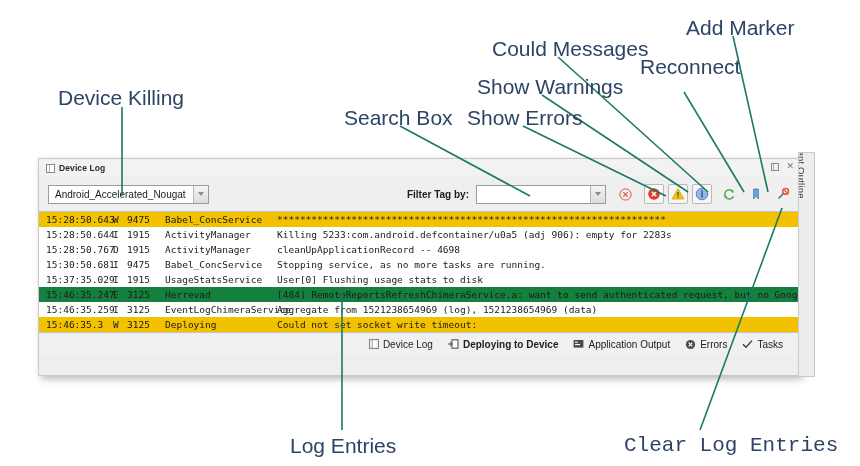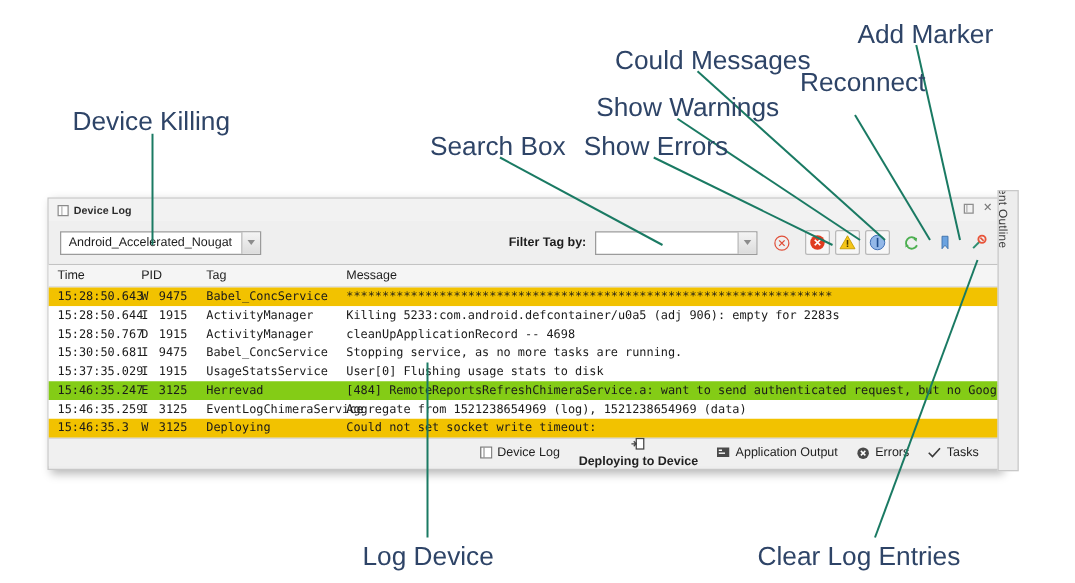--- a/index.html
+++ b/index.html
@@ -214,21 +214,21 @@
     color: #1d1d1d;
     border-bottom: 1px solid #d8d8d8;
   }
   .log-row {
     display: flex;
     height: 15px;
     align-items: center;
     color: #1a1a1a;
   }
   .log-row.lvl-warn { background: #f2c200; }
-  .log-row.lvl-error { background: #84cc16; }
+  .log-row.lvl-error { background: #15803d; }
   .log-row.lvl-plain { background: #ffffff; }
 
   .c-time { width: 74px; padding-left: 7px; box-sizing: border-box; }
   .c-lvl  { width: 14px; }
   .c-pid  { width: 38px; }
   .c-tag  { width: 112px; }
   .c-msg  { flex: 1; overflow: hidden; white-space: nowrap; }
 
   .log-head .c-time { padding-left: 7px; }
   .log-head .c-pid  { width: 52px; }
@@ -246,21 +246,21 @@
     box-sizing: border-box;
     font-size: 10px;
     color: #222;
   }
   .status-item {
     display: flex;
     align-items: center;
     gap: 4px;
     white-space: nowrap;
   }
-  .status-item.active { font-weight: bold; flex-direction: column; }
+  .status-item.active { font-weight: bold; }
 
   
   #outline-tab {
     position: absolute;
     left: 798px;
     top: 152px;
     width: 17px;
     height: 225px;
     background: #ededed;
     border: 1px solid #c8c8c8;
@@ -366,26 +366,20 @@
           <path d="M2.5 11.5 L8 6" stroke="#2f8f72" stroke-width="1.6"></path>
           <circle cx="9.6" cy="4.4" r="2.9" fill="none" stroke="#e8543a" stroke-width="1.5"></circle>
           <path d="M8.3 3.1 L10.9 5.7" stroke="#e8543a" stroke-width="1.3"></path>
         </svg>
       </span>
 
     </div>
   </div>
 
   <div class="log-table">
-    <div class="log-head">
-      <span class="c-time">Time</span>
-      <span class="c-pid">PID</span>
-      <span class="c-tag">Tag</span>
-      <span class="c-msg">Message</span>
-    </div>
     <div id="log-rows">
         <div class="log-row lvl-warn">
           <span class="c-time">15:28:50.643</span>
           <span class="c-lvl">W</span>
           <span class="c-pid">9475</span>
           <span class="c-tag">Babel_ConcService</span>
           <span class="c-msg">********************************************************************</span>
         </div>
         <div class="log-row lvl-plain">
           <span class="c-time">15:28:50.644</span>
@@ -508,15 +502,15 @@
     </g>
 </svg>
 <div id="anno-labels">
     <div class="anno-label" style="left: 58px; top: 86px;">Device Killing</div>
     <div class="anno-label" style="left: 344px; top: 106px;">Search Box</div>
     <div class="anno-label" style="left: 467px; top: 106px;">Show Errors</div>
     <div class="anno-label" style="left: 477px; top: 75px;">Show Warnings</div>
     <div class="anno-label" style="left: 492px; top: 37px;">Could Messages</div>
     <div class="anno-label" style="left: 640px; top: 55px;">Reconnect</div>
     <div class="anno-label" style="left: 686px; top: 16px;">Add Marker</div>
-    <div class="anno-label" style="left: 290px; top: 434px;">Log Device</div>
-    <div class="anno-label" style="left: 606px; top: 434px;">Clear Log Entries</div>
+    <div class="anno-label" style="left: 290px; top: 434px;">Log Entries</div>
+    <div class="anno-label" style="left: 624px; top: 434px; font-family: Liberation Mono, monospace;">Clear Log Entries</div>
   </div>
 
 </body></html>

